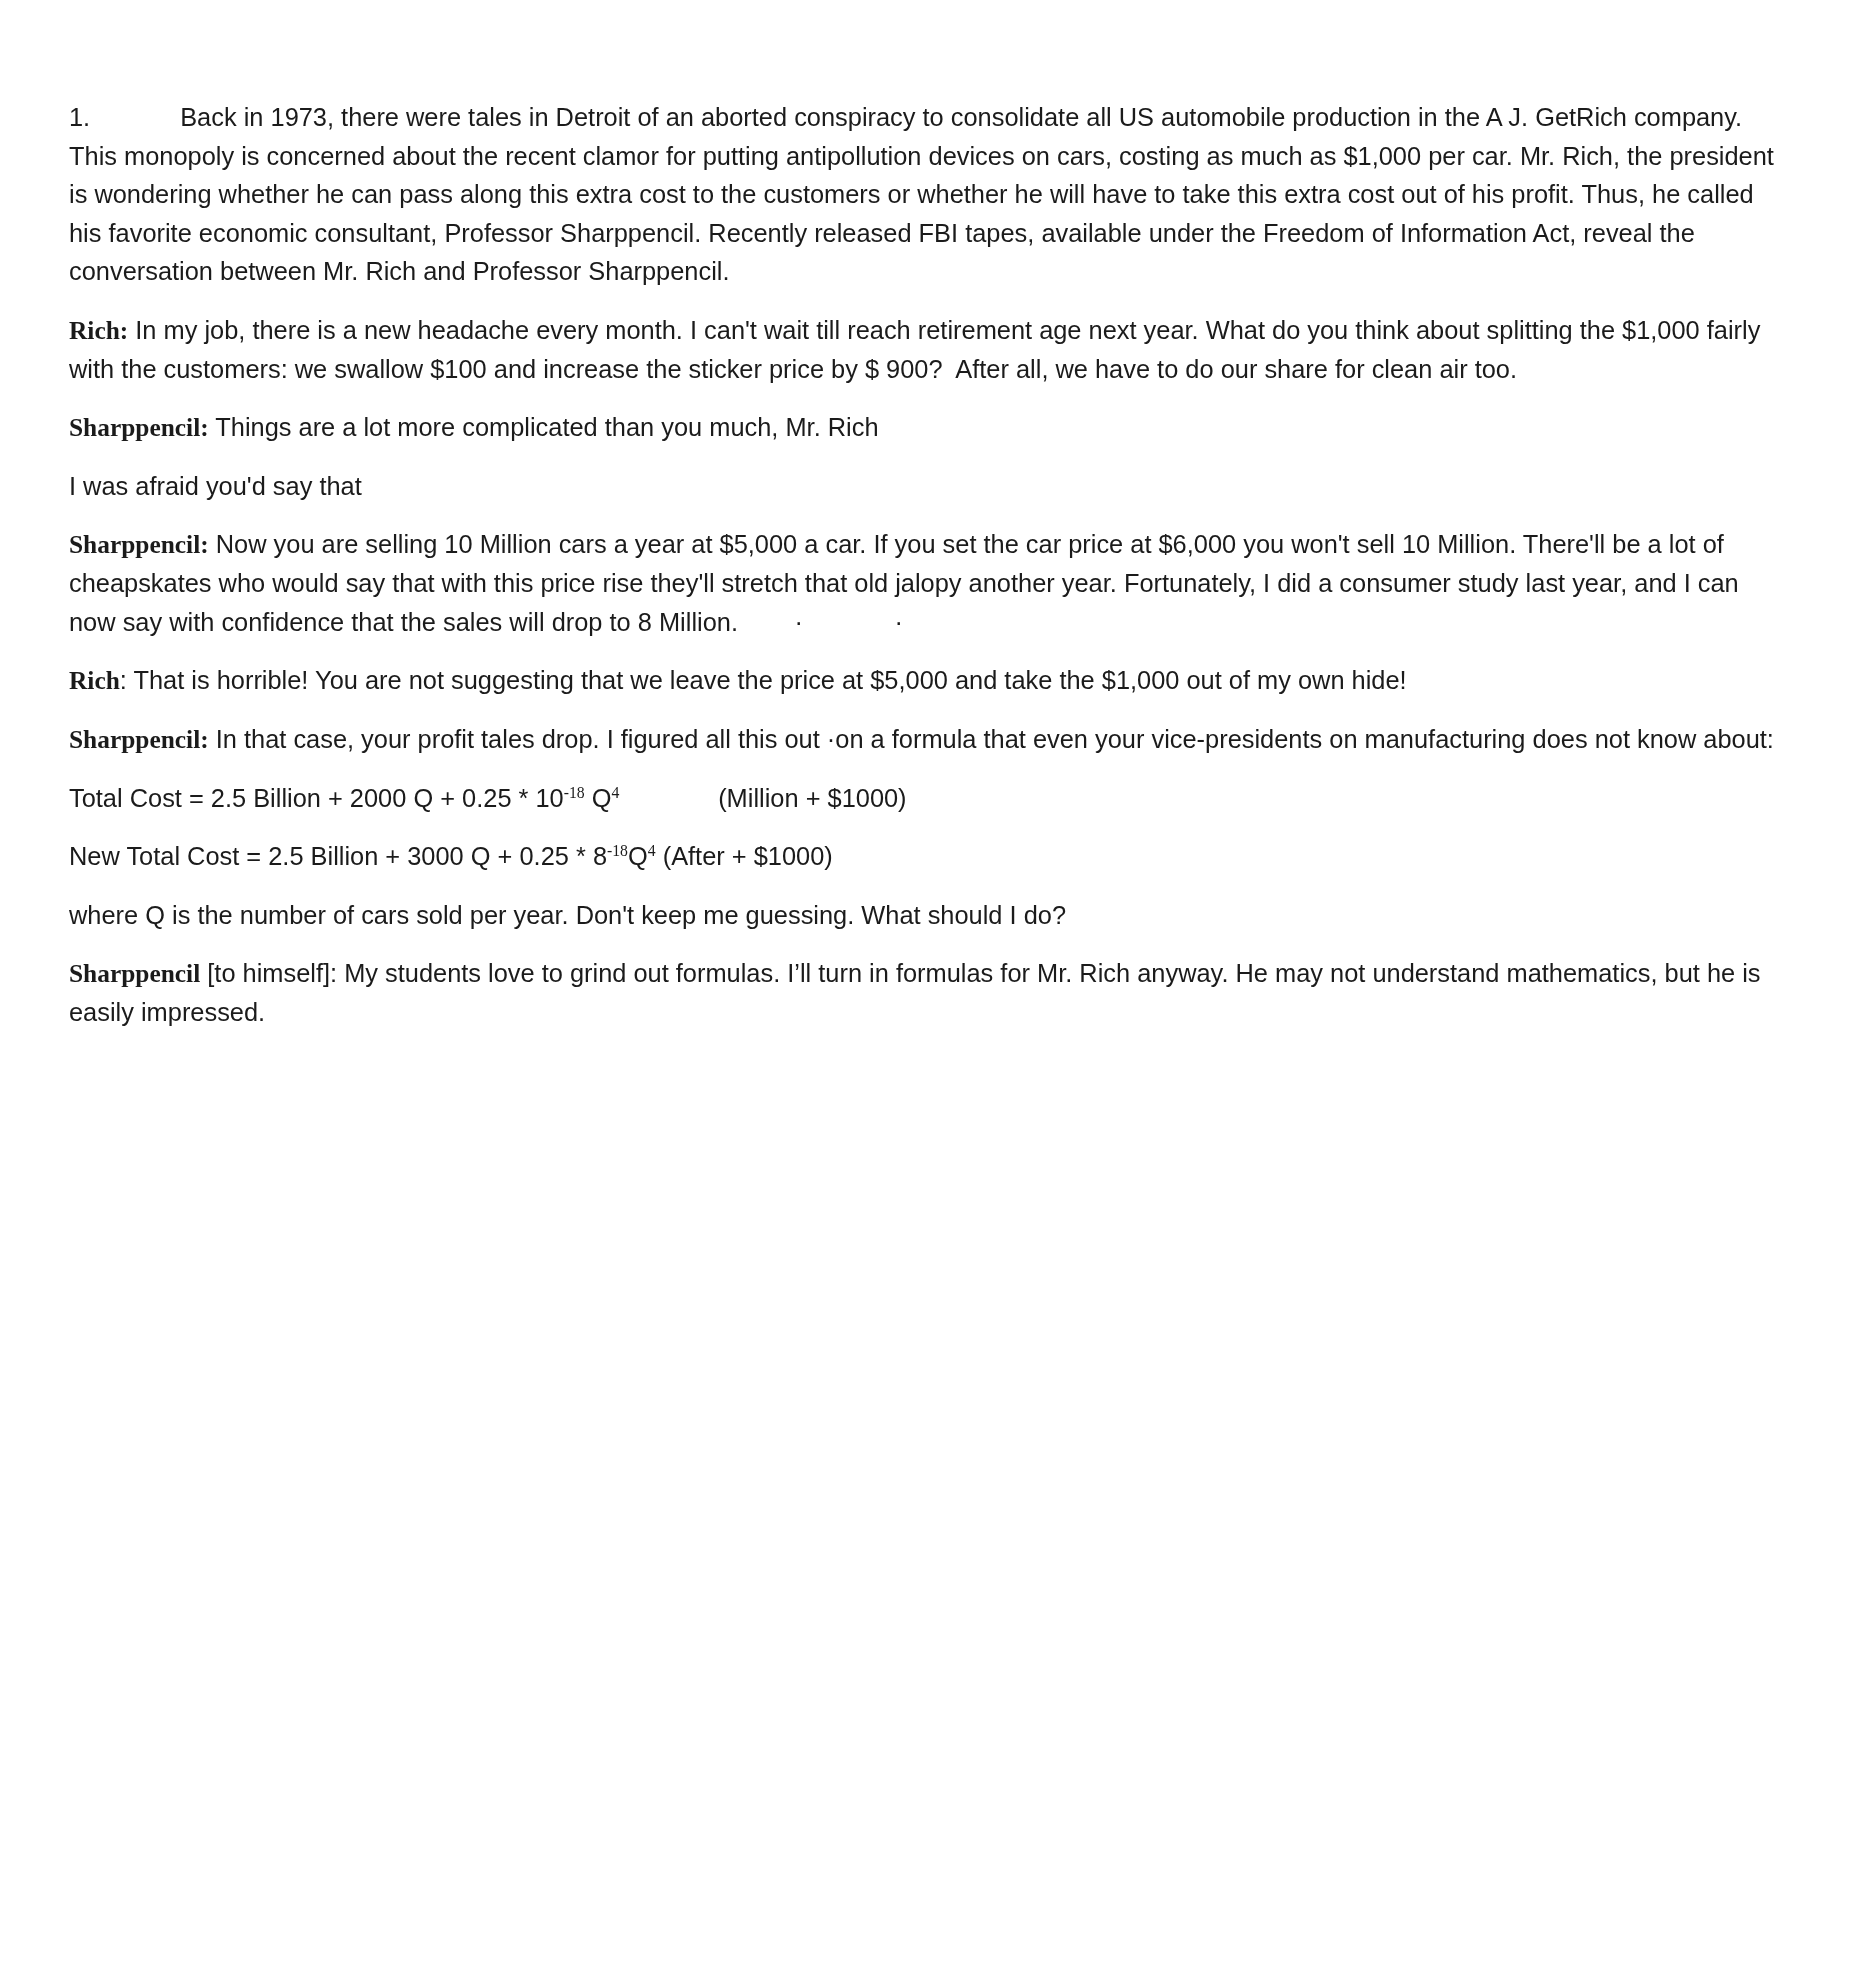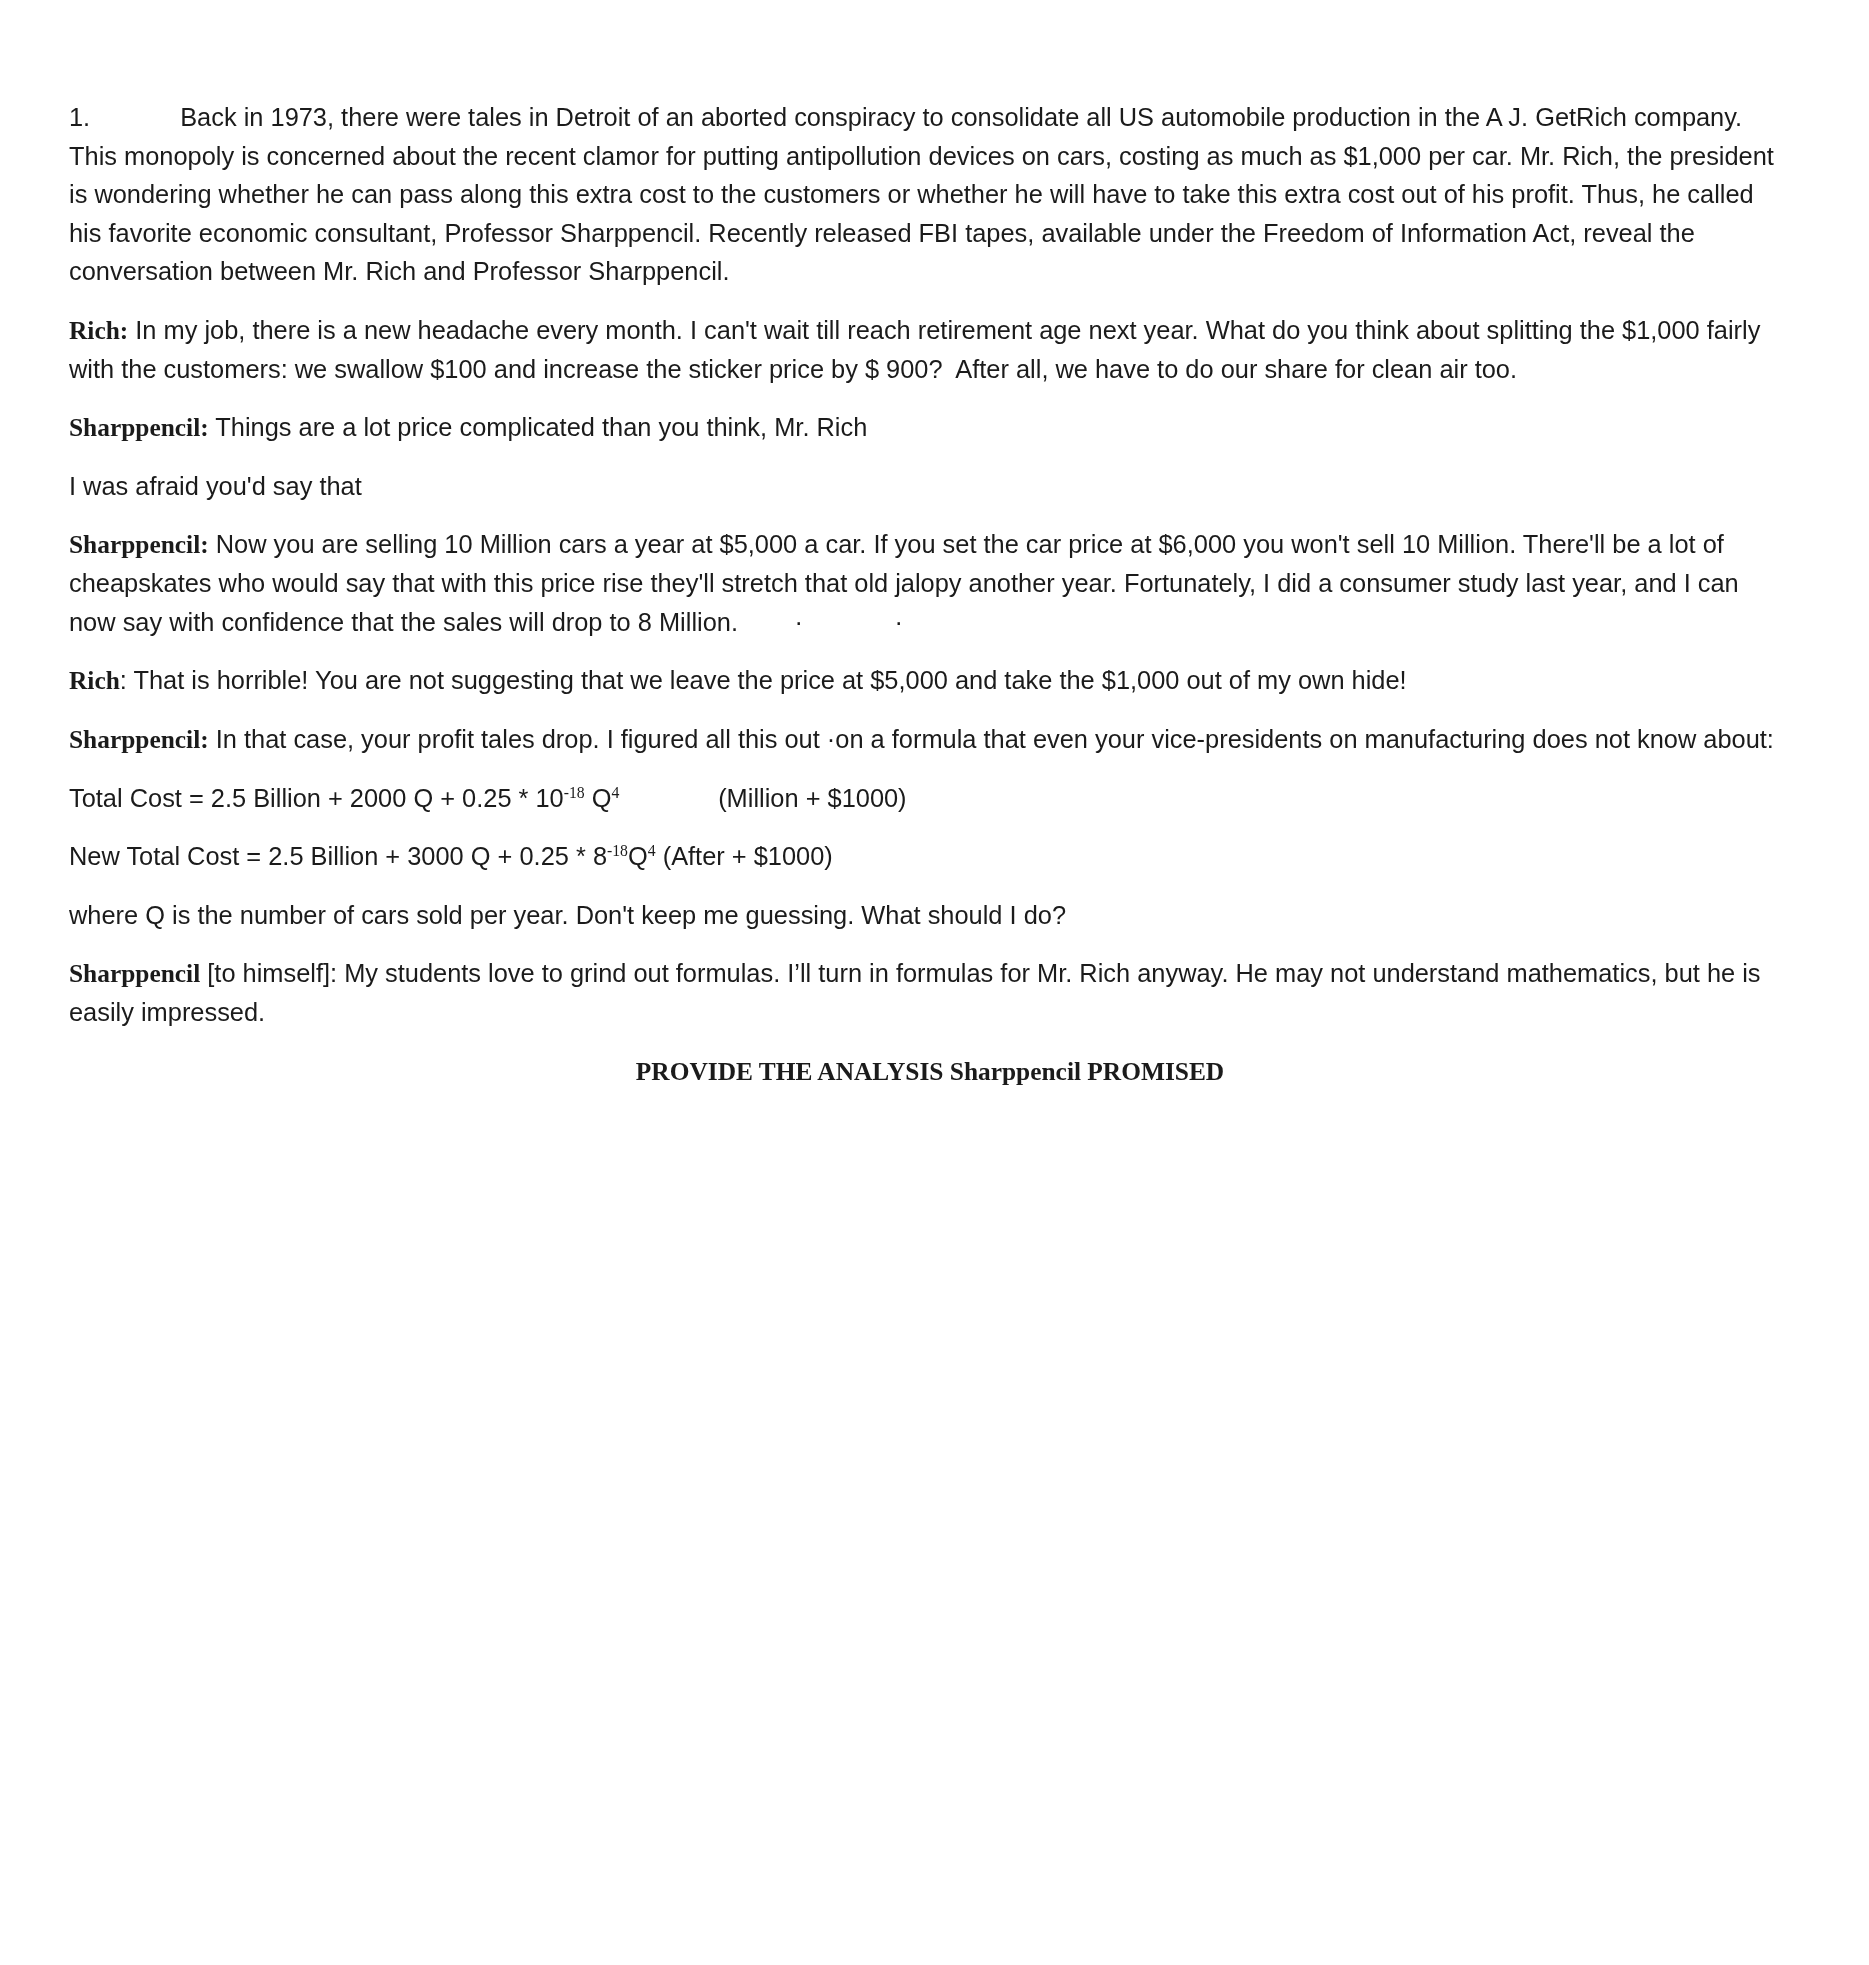--- a/index.html
+++ b/index.html
@@ -42,25 +42,24 @@
     font-family: Liberation Serif, serif;
   }
 </style>
 </head>
 <body>
 
 <div class="page">
   <main>
       <p class="para"><span>1.</span><span class="tab"></span><span>Back in 1973, there were tales in Detroit of an aborted conspiracy to consolidate all US automobile production in the A J. GetRich company. This monopoly is concerned about the recent clamor for putting antipollution devices on cars, costing as much as $1,000 per car. Mr. Rich, the president is wondering whether he can pass along this extra cost to the customers or whether he will have to take this extra cost out of his profit. Thus, he called his favorite economic consultant, Professor Sharppencil. Recently released FBI tapes, available under the Freedom of Information Act, reveal the conversation between Mr. Rich and Professor Sharppencil.</span></p>
       <p class="para"><strong>Rich:</strong><span> In my job, there is a new headache every month. I can't wait till reach retirement age next year. What do you think about splitting the $1,000 fairly with the customers: we swallow $100 and increase the sticker price by $ 900?  After all, we have to do our share for clean air too.</span></p>
-      <p class="para"><strong>Sharppencil:</strong><span> Things are a lot price complicated than you think, Mr. Rich</span></p>
+      <p class="para"><strong>Sharppencil:</strong><span> Things are a lot more complicated than you much, Mr. Rich</span></p>
       <p class="para"><span>I was afraid you'd say that</span></p>
       <p class="para"><strong>Sharppencil:</strong><span> Now you are selling 10 Million cars a year at $5,000 a car. If you set the car price at $6,000 you won't sell 10 Million. There'll be a lot of cheapskates who would say that with this price rise they'll stretch that old jalopy another year. Fortunately, I did a consumer study last year, and I can now say with confidence that the sales will drop to 8 Million.        ·             ·</span></p>
       <p class="para"><strong>Rich</strong><span>: That is horrible! You are not suggesting that we leave the price at $5,000 and take the $1,000 out of my own hide!</span></p>
       <p class="para"><strong>Sharppencil:</strong><span> In that case, your profit tales drop. I figured all this out ·on a formula that even your vice-presidents on manufacturing does not know about:</span></p>
       <p class="para"><span>Total Cost = 2.5 Billion + 2000 Q + 0.25 * 10</span><span><sup>-18</sup></span><span> Q</span><span><sup>4</sup></span><span>              (Million + $1000)</span></p>
       <p class="para"><span>New Total Cost = 2.5 Billion + 3000 Q + 0.25 * 8</span><span><sup>-18</sup></span><span>Q</span><span><sup>4</sup></span><span> (After + $1000)</span></p>
       <p class="para"><span>where Q is the number of cars sold per year. Don't keep me guessing. What should I do?</span></p>
       <p class="para"><strong>Sharppencil</strong><span> [to himself]: My students love to grind out formulas. I’ll turn in formulas for Mr. Rich anyway. He may not understand mathematics, but he is easily impressed.</span></p>
-      <p class="para center"><strong>PROVIDE THE ANALYSIS Sharppencil PROMISED</strong></p>
     </main>
 </div>
 
 
 </body></html>

